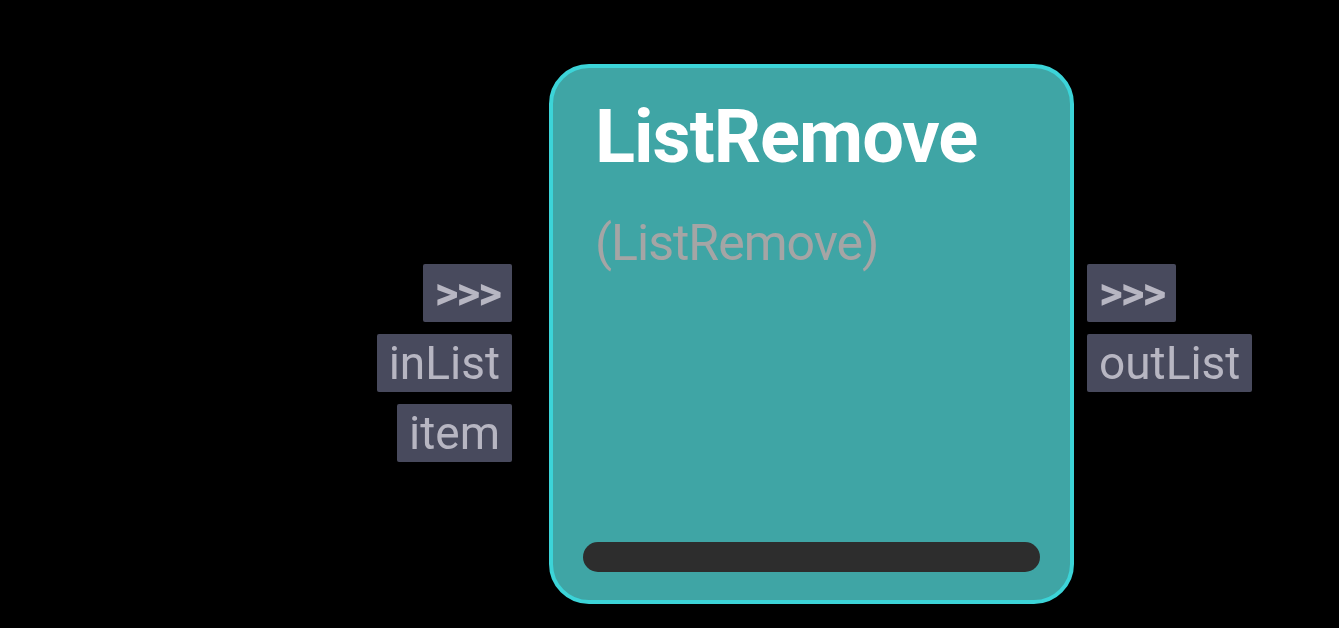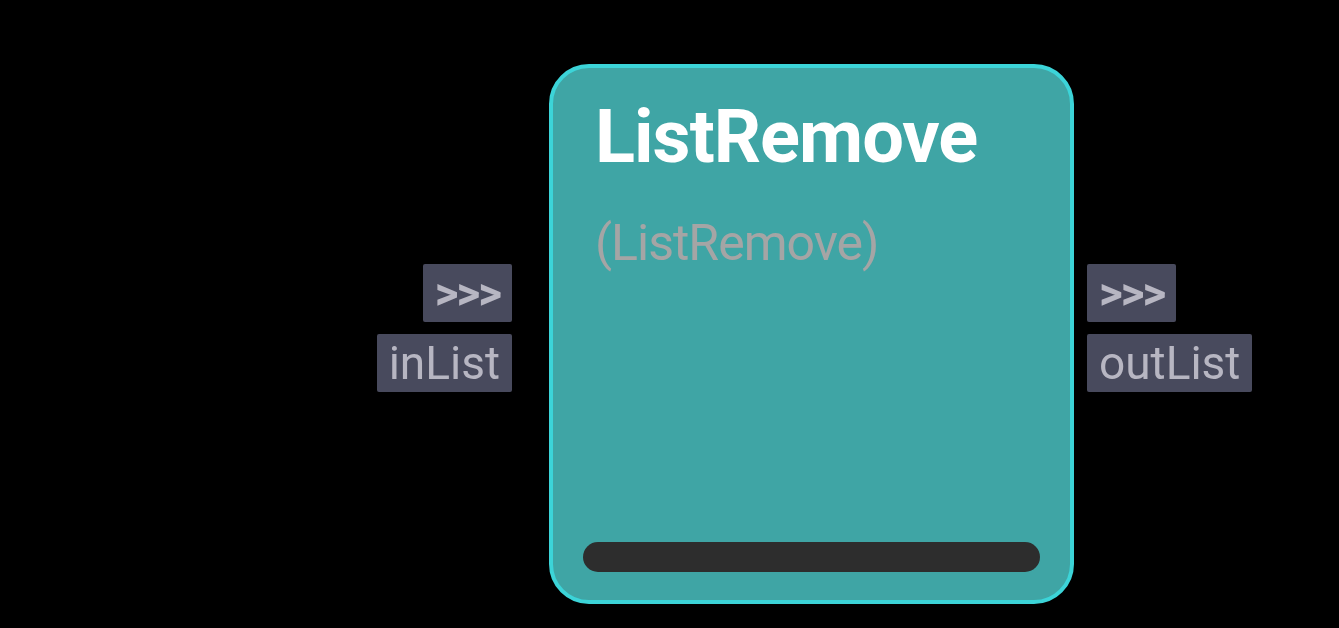--- a/index.html
+++ b/index.html
@@ -85,20 +85,21 @@
       align-items: flex-start;
       gap: 12px;
     }
   </style>
 </head>
 <body>
 
 <div class="inputs">
   <div class="port-label port-exec">&gt;&gt;&gt;</div>
   <div class="port-label">inList</div>
+  <div class="port-label">item</div>
 </div>
 
 <div class="node-container">
   <div class="node-box">
     <div class="node-title">ListRemove</div>
     <div class="node-subtitle">(ListRemove)</div>
     <div class="node-bottom-bar"></div>
   </div>
 </div>
 

